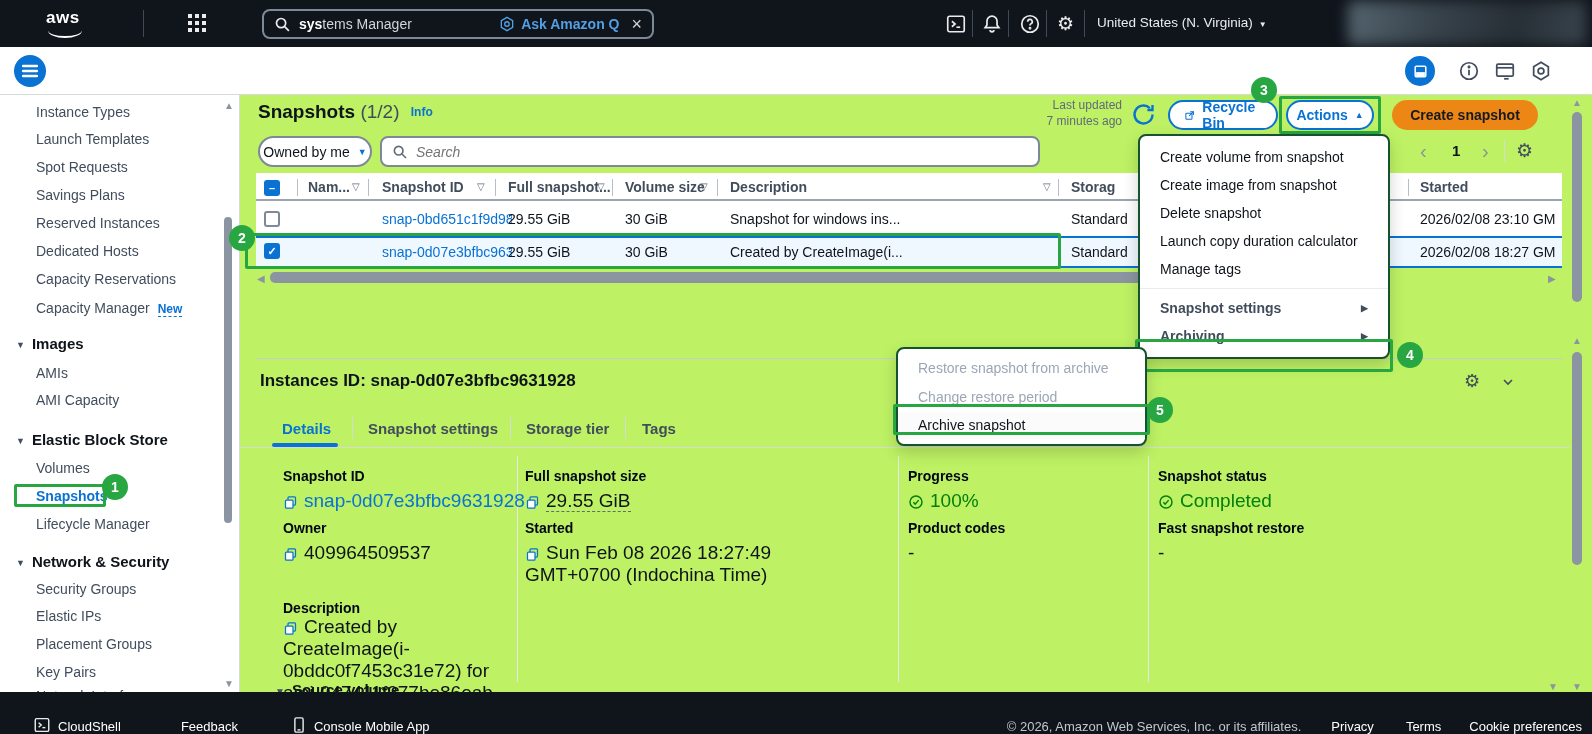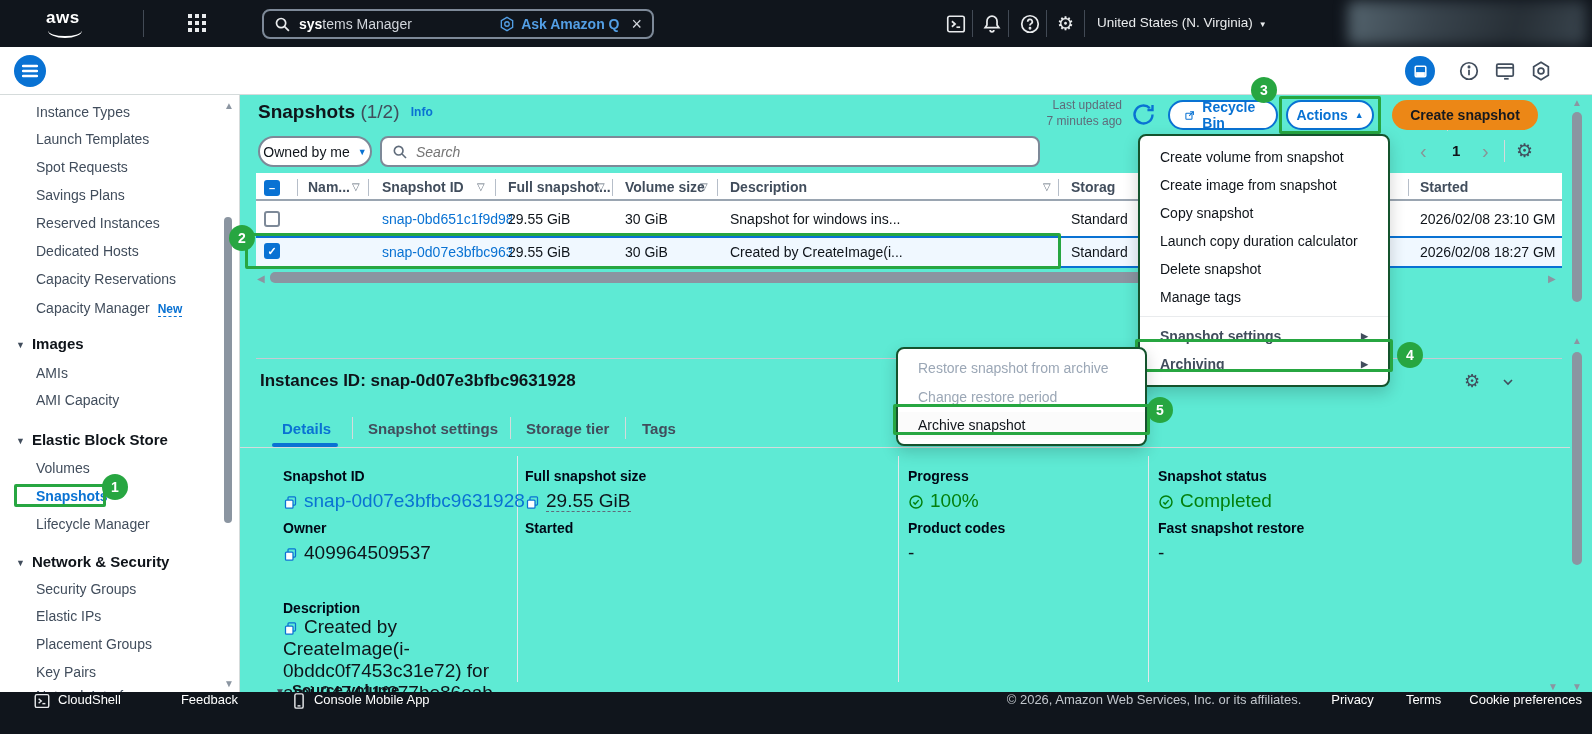--- a/index.html
+++ b/index.html
@@ -1,17 +1,17 @@
 <!DOCTYPE html>
 <html><head>
 <meta charset="utf-8">
 <style>
   * { box-sizing: border-box; margin: 0; padding: 0; }
   body { margin: 0; background: #fff; font-family: "Liberation Sans", sans-serif; }
-  #app { position: relative; width: 1592px; height: 734px; overflow: hidden; background: #5eead4; color: #0f141a; }
+  #app { position: relative; width: 1592px; height: 734px; overflow: hidden; background: #bef264; color: #0f141a; }
   .abs { position: absolute; }
 
   
   .topbar { position: absolute; left: 0; top: 0; width: 1592px; height: 47px; background: #10151c; }
   .topbar .vsep { position: absolute; top: 10px; width: 1px; height: 27px; background: #424a55; }
   .aws-logo { position: absolute; left: 46px; top: 8px; width: 54px; height: 32px; }
   .aws-logo .t { color: #fff; font-weight: bold; font-size: 17px; letter-spacing: 0.5px; }
   .aws-logo .smile { position: absolute; left: 2px; top: 21px; width: 34px; height: 9px; border-bottom: 2px solid #fff; border-radius: 0 0 60% 60% / 0 0 100% 100%; }
   .grid-icon { position: absolute; left: 188px; top: 14px; width: 20px; height: 20px; display: grid; grid-template-columns: repeat(3,4px); grid-template-rows: repeat(3,4px); gap: 3px; }
   .grid-icon span { background: #e9ebed; }
@@ -72,21 +72,21 @@
 
   
   .anno-box { position: absolute; border: 3px solid #27a641; border-radius: 2px; pointer-events: none; }
   .badge { position: absolute; width: 26px; height: 26px; border-radius: 50%; background: #27a641; color: #fff; font-size: 14px; font-weight: bold; display: flex; align-items: center; justify-content: center; }
 
   
   .sb-thumb { position: absolute; background: #8b95a1; border-radius: 5px; }
   .sb-arrow { position: absolute; color: #8b95a1; font-size: 10px; line-height: 10px; }
 
   
-  .footer { position: absolute; left: 0; top: 692px; width: 1592px; height: 42px; background: #10151c; z-index: 70; display: flex; align-items: flex-start; font-size: 13px; color: #fff; }
+  .footer { position: absolute; left: 0; top: 692px; width: 1592px; height: 42px; background: #10151c; z-index: 70; display: flex; align-items: flex-end; font-size: 13px; color: #fff; }
   .footer .f-ico { width: 18px; height: 18px; color: #e9ebed; }
   .flink { cursor: pointer; white-space: nowrap; }
 
   
   .caret-down::before { content: "▼"; }
   .caret-up::before { content: "▲"; }
   .sortg::before { content: "▽"; }
   .arrow-r::before { content: "▶"; }
   .arrow-l::before { content: "◀"; }
   .chev-l::before { content: "‹"; }
@@ -358,20 +358,26 @@
   </div>
 
   <div class="dlabel" style="left:525px;top:468px">Full snapshot size</div>
   <div class="dvalue" style="left:525px;top:490px">
     <svg class="copy-ic" width="15" height="15" viewBox="0 0 24 24" fill="none" stroke="#0972d3" stroke-width="2">
         <rect x="8" y="3" width="12" height="13" rx="1.5"></rect>
         <rect x="4" y="8" width="12" height="13" rx="1.5" fill="#fff"></rect>
       </svg><span style="border-bottom:1px dashed #5f6b7a">29.55 GiB</span>
   </div>
   <div class="dlabel" style="left:525px;top:520px">Started</div>
+  <div class="dvalue" style="left:525px;top:542px;width:345px;white-space:normal">
+    <svg class="copy-ic" width="15" height="15" viewBox="0 0 24 24" fill="none" stroke="#0972d3" stroke-width="2">
+        <rect x="8" y="3" width="12" height="13" rx="1.5"></rect>
+        <rect x="4" y="8" width="12" height="13" rx="1.5" fill="#fff"></rect>
+      </svg><span>Sun Feb 08 2026 18:27:49 GMT+0700 (Indochina Time)</span>
+  </div>
 
   <div class="dlabel" style="left:908px;top:468px">Progress</div>
   <div class="dvalue green" style="left:908px;top:490px">
     <svg class="copy-ic" width="16" height="16" viewBox="0 0 24 24" fill="none" stroke="#037f0c" stroke-width="2.2">
         <circle cx="12" cy="12" r="9"></circle>
         <path d="M8 12.5l2.7 2.7 5.3-6"></path>
       </svg><span>100%</span>
   </div>
   <div class="dlabel" style="left:908px;top:520px">Product codes</div>
   <div class="dvalue" style="left:908px;top:542px">-</div>
@@ -386,23 +392,22 @@
   <div class="dlabel" style="left:1158px;top:520px">Fast snapshot restore</div>
   <div class="dvalue" style="left:1158px;top:542px">-</div>
 
   <div class="abs" style="left:275px;top:681px;font-size:15px;font-weight:bold">
     <span class="caret-down" style="font-size:10px;color:#414d5c;margin-right:7px"></span><span>Source volume</span>
   </div>
 
   <div class="menu" style="left:1138px;top:134px;width:252px">
     <div class="menu-item">Create volume from snapshot</div>
     <div class="menu-item">Create image from snapshot</div>
-    <div class="menu-item">Copy snapshot</div>
+    <div class="menu-item">Delete snapshot</div>
     <div class="menu-item">Launch copy duration calculator</div>
-    <div class="menu-item">Delete snapshot</div>
     <div class="menu-item">Manage tags</div>
     <div class="menu-sep"></div>
     <div class="menu-item grp">
       <span>Snapshot settings</span>
         <span class="arr arrow-r"></span>
     </div>
     <div class="menu-item grp">
       <span>Archiving</span>
         <span class="arr arrow-r"></span>
     </div>

